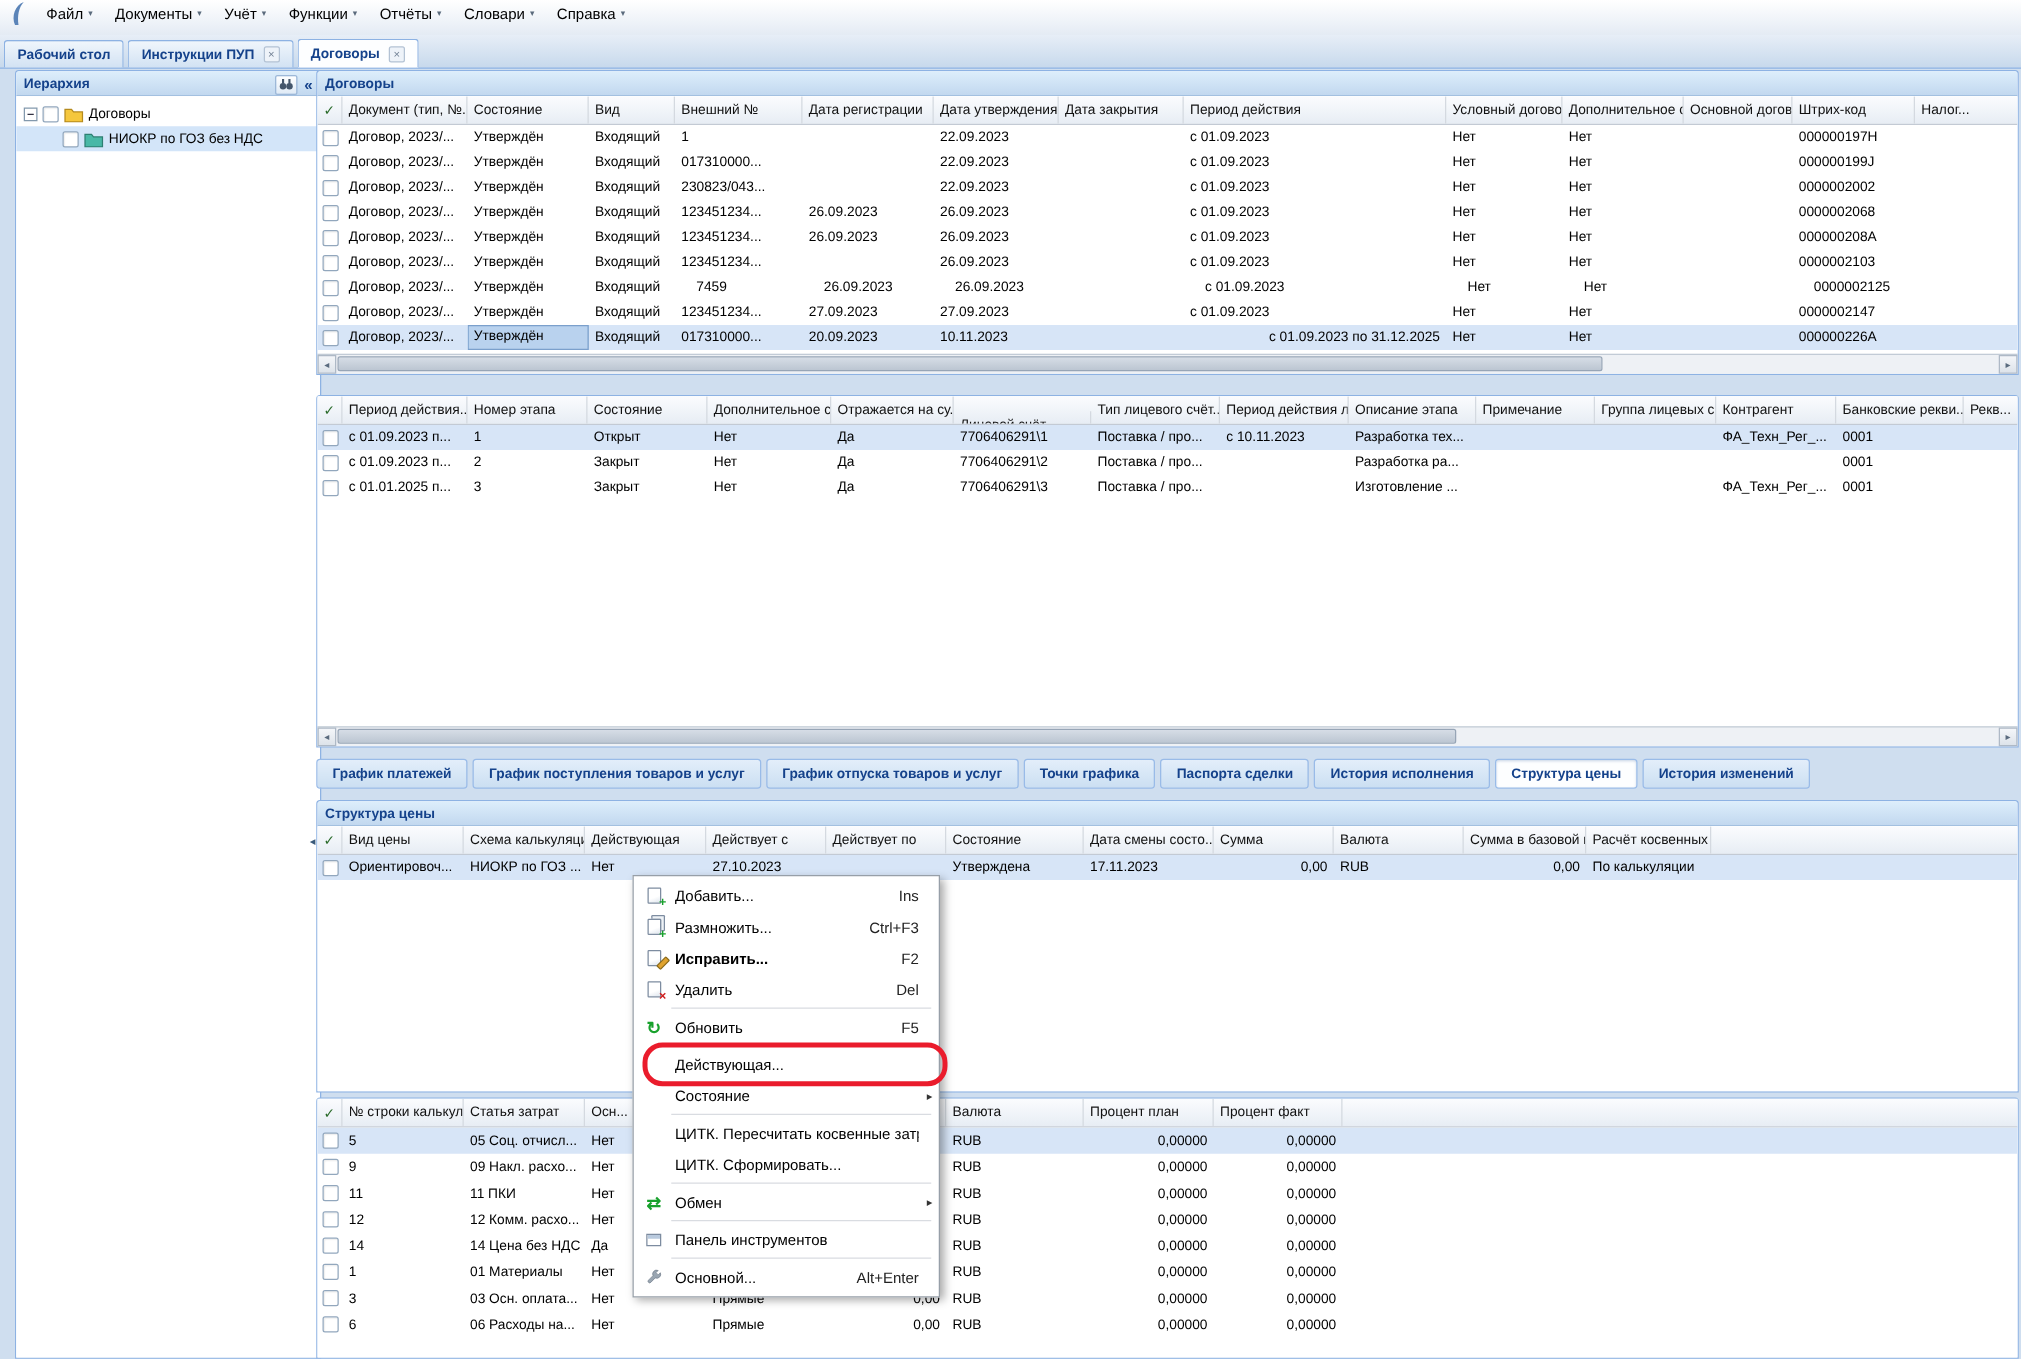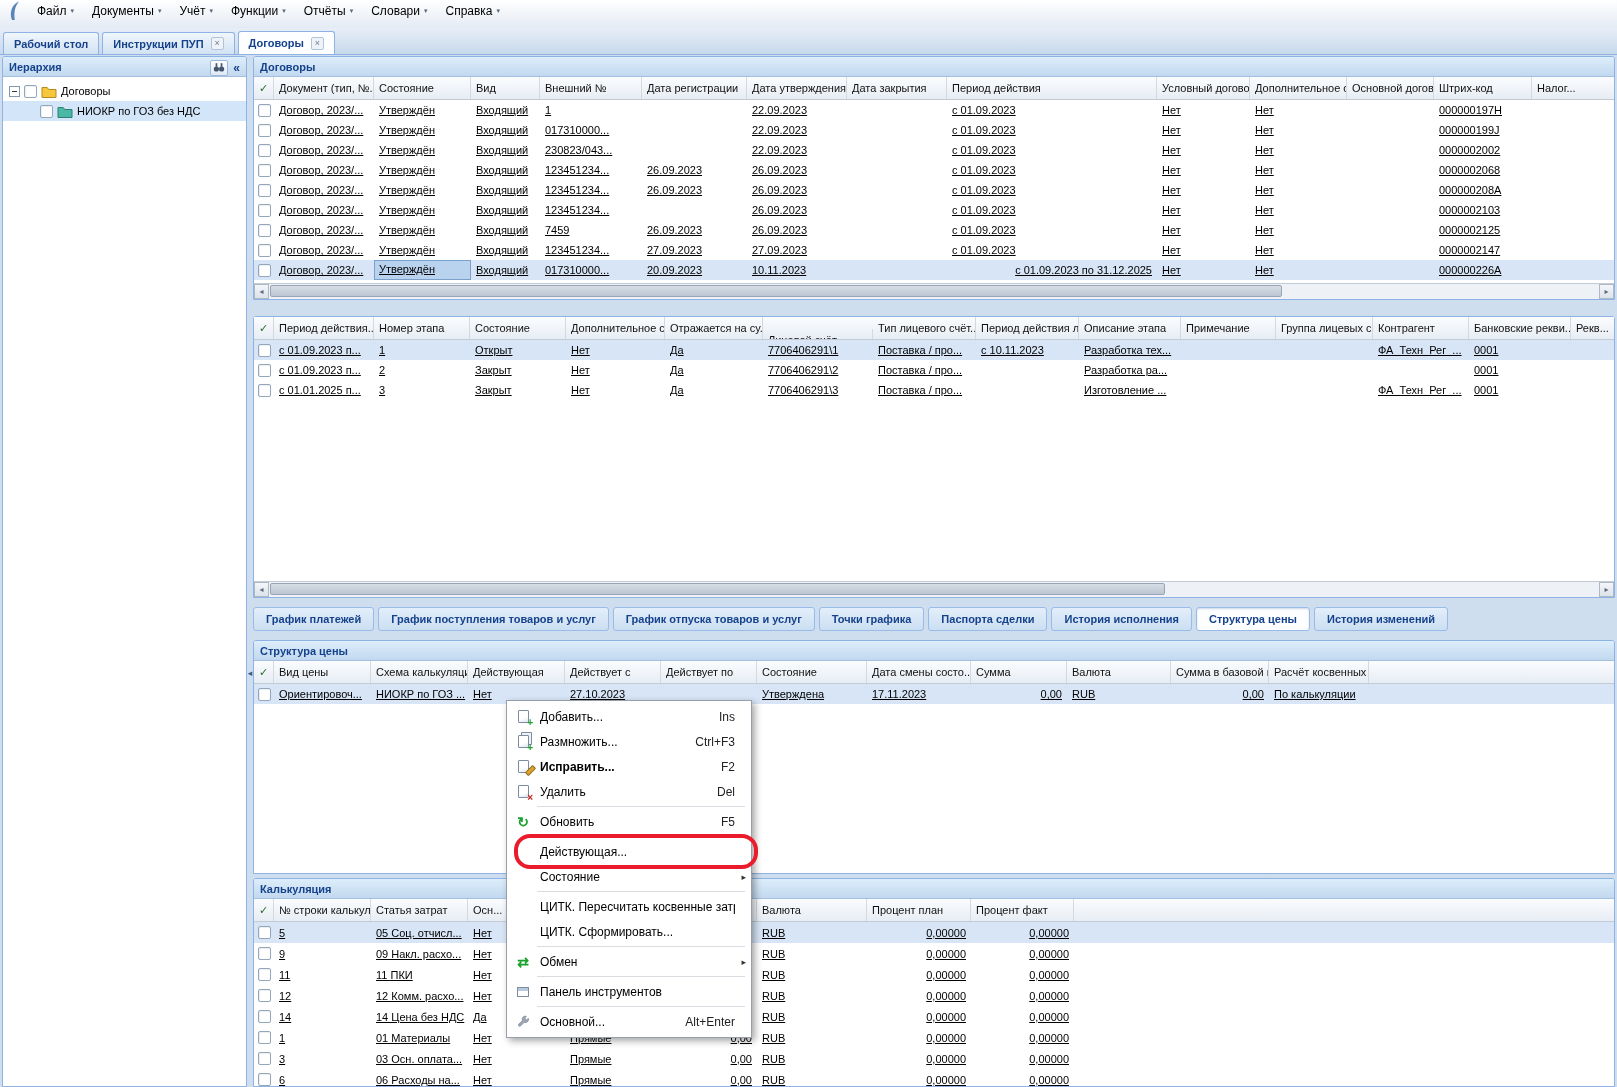--- a/index.html
+++ b/index.html
@@ -39,21 +39,21 @@
     border:1px solid #9db8d8;background:linear-gradient(#fff,#dfeaf6);border-radius:2px;}
   .pt-collapse{color:#15428b;font-weight:bold;font-size:12px;line-height:12px;}
   
   .grid{flex:1;display:flex;flex-direction:column;overflow:hidden;background:#fff;}
   .grid-head{display:flex;height:22px;flex:none;background:linear-gradient(#fbfcfe,#e7edf4);
     border-bottom:1px solid #c3cad4;overflow:hidden;}
   .gh-cell{flex:none;box-sizing:border-box;padding:5px 5px 0;white-space:nowrap;overflow:hidden;
     border-right:1px solid #d4d9e0;color:#111;}
   .gh-cb{text-align:center;padding:5px 0 0;color:#2a6b2a;}
   .gh-fill{flex:1;border-right:none;}
-  .grid-body{flex:1;overflow:hidden;text-decoration:underline;}
+  .grid-body{flex:1;overflow:hidden;}
   .grid-row{display:flex;height:20px;align-items:center;}
   .grid-row.selected{background:#d7e5f7;}
   .cell{flex:none;box-sizing:border-box;padding:0 5px;white-space:nowrap;overflow:hidden;}
   .cell.right{text-align:right;}
   .cell.focus{background:#b9d2ee;box-shadow:inset 0 0 0 1px #7ba0cc;height:100%;line-height:19px;}
   .cb-cell{display:flex;align-items:center;justify-content:center;padding:0;height:100%;}
   .cb{display:inline-block;width:13px;height:13px;background:#fff;border:1px solid #92a7bd;
     border-radius:2px;box-shadow:inset 1px 1px 1px rgba(0,0,0,.07);box-sizing:border-box;}
   
   .hscroll{height:15px;flex:none;border-top:1px solid #c2cbd6;background:#eef1f5;position:relative;}
@@ -101,21 +101,21 @@
   .bdg{position:absolute;right:0;bottom:-2px;font-size:10px;line-height:9px;font-weight:bold;font-style:normal;}
   .bdg-pencil{position:absolute;width:9px;height:3px;background:#e0a32e;border:0.5px solid #8a6a1a;
     right:-3px;bottom:2px;transform:rotate(-45deg);border-radius:1px;}
   .g{color:#18a12c;}.r{color:#cf1d1d;}
   .uni{font-style:normal;font-weight:bold;font-size:14px;line-height:14px;}
   .ic-panel{display:block;width:12px;height:10px;border:1px solid #7d8ca0;background:#fff;
     box-shadow:inset 0 3px 0 #b9cade;box-sizing:border-box;}
   
   #price-left-arrow{position:absolute;left:246px;top:664px;width:8px;height:18px;
     color:#3a5a7a;font-size:9px;line-height:18px;text-align:center;z-index:5;}
-  #sidebar{left:2px;top:56px;width:245px;height:1031px;}
+  #sidebar{left:12px;top:56px;width:245px;height:1031px;}
   #contracts-panel{left:253px;top:56px;width:1362px;height:244px;}
   #stages-panel{left:253px;top:316px;width:1362px;height:282px;}
   #price-panel{left:253px;top:640px;width:1362px;height:234px;}
   #calc-panel{left:253px;top:878px;width:1362px;height:209px;border-radius:3px 3px 0 0;}
 </style>
 </head>
 <body>
 
 <div id="root">
 
@@ -342,21 +342,21 @@
             <div class="cell" style="width: 98px;">0000002103</div>
             <div class="cell" style="width: 90px;"></div>
           </div>
           <div class="grid-row" style="height: 20px;">
             <div class="cell cb-cell" style="width: 20px;">
               <span class="cb"></span>
             </div>
             <div class="cell" style="width: 100px;">Договор, 2023/...</div>
             <div class="cell" style="width: 97px;">Утверждён</div>
             <div class="cell" style="width: 69px;">Входящий</div>
-            <div class="cell" style="width: 102px;">7459</div>
+            <div class="cell" style="width: 102px; margin-left: 12px;">7459</div>
             <div class="cell" style="width: 105px;">26.09.2023</div>
             <div class="cell" style="width: 100px;">26.09.2023</div>
             <div class="cell" style="width: 100px;"></div>
             <div class="cell" style="width: 210px;">с 01.09.2023</div>
             <div class="cell" style="width: 93px;">Нет</div>
             <div class="cell" style="width: 97px;">Нет</div>
             <div class="cell" style="width: 87px;"></div>
             <div class="cell" style="width: 98px;">0000002125</div>
             <div class="cell" style="width: 90px;"></div>
           </div>
@@ -539,23 +539,20 @@
             <div class="cell right" style="width: 96px;">0,00</div>
             <div class="cell" style="width: 104px;">RUB</div>
             <div class="cell right" style="width: 98px;">0,00</div>
             <div class="cell" style="width: 100px;">По калькуляции</div>
           </div>
         </div>
       </div>
   </div>
 
   <div id="calc-panel" class="panel">
-    <div class="panel-title">
-      <span>Калькуляция</span>
-    </div>
     <div id="calc-grid" class="grid">
         <div class="grid-head">
           <div class="gh-cell gh-cb" style="width: 20px;">✓</div>
           <div class="gh-cell" style="width: 97px;">№ строки калькул...</div>
           <div class="gh-cell" style="width: 97px;">Статья затрат</div>
           <div class="gh-cell" style="width: 97px;">Осн...</div>
           <div class="gh-cell" style="width: 96px;"></div>
           <div class="gh-cell" style="width: 96px;"></div>
           <div class="gh-cell" style="width: 110px;">Валюта</div>
           <div class="gh-cell" style="width: 104px;">Процент план</div>

